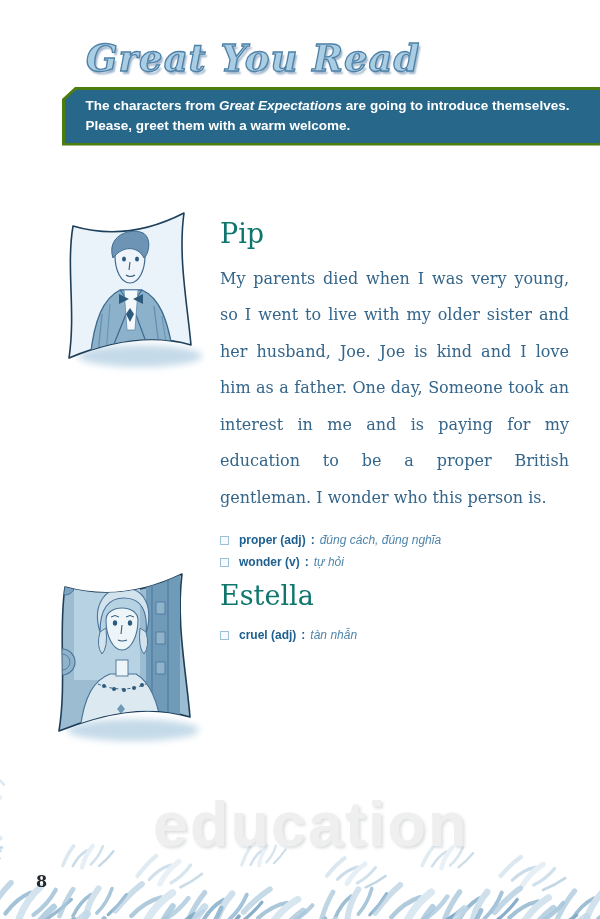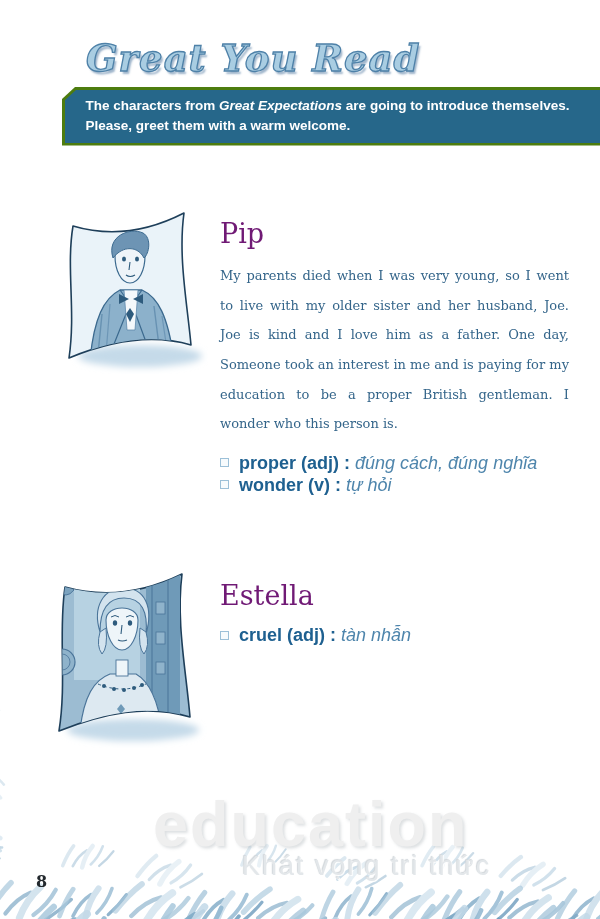--- a/index.html
+++ b/index.html
@@ -40,30 +40,30 @@
   .portrait { position:absolute; z-index:2; }
   .portrait-pip { left:48px; top:204px; }
   .portrait-estella { left:38px; top:562px; }
 
   .section-content { position:absolute; left:220px; width:349px; z-index:2; }
   .content-pip { top:218px; }
   .content-estella { top:580px; }
 
   .char-heading {
     font-family:"DejaVu Serif", serif;
-    font-size:27px; font-weight:500; color:#701a75;
+    font-size:27px; font-weight:500; color:#0f766e;
     margin-bottom:12px;
   }
   .char-par {
     font-family:"DejaVu Serif", serif;
-    font-size:13px; color:#34658a;
+    font-size:16px; color:#34658a;
     line-height:2.28; text-align:justify;
   }
   .vocab { margin-top:13px; }
-  .vocab-row { display:flex; align-items:center; line-height:22px; font-size:18px; }
+  .vocab-row { display:flex; align-items:center; line-height:22px; font-size:12px; }
   .checkbox {
     flex:0 0 auto; width:9px; height:9px;
     border:1.2px solid #9cc0d8; background:#f7fbfd; margin-right:10px;
   }
   .term { font-weight:bold; color:#1e6090; }
   .sep  { font-weight:bold; color:#1e6090; margin:0 5px; }
   .def  { font-style:italic; color:#4e85ac; }
 
   
   .wm-brand {
@@ -127,21 +127,20 @@
     <use href="#tuft" transform="translate(500,882) scale(1.4) rotate(10)" opacity="0.7"></use>
     <use href="#tuft" transform="translate(555,890) scale(1.3) rotate(-5)" opacity="0.75"></use>
     <use href="#tuft" transform="translate(30,902) scale(1.6) rotate(4)" opacity="0.85"></use>
     <use href="#tuft" transform="translate(150,906) scale(1.5) rotate(-7)" opacity="0.85"></use>
     <use href="#tuft" transform="translate(280,904) scale(1.6) rotate(9)" opacity="0.8"></use>
     <use href="#tuft" transform="translate(410,906) scale(1.5) rotate(-5)" opacity="0.85"></use>
     <use href="#tuft" transform="translate(530,902) scale(1.6) rotate(7)" opacity="0.8"></use>
   </svg>
 
   <div class="wm-brand">education</div>
-  <div class="wm-slogan">Khát vọng tri thức</div>
 
   <div class="title">Great You Read</div>
 
   <div class="instruction-outer">
     <div class="instruction-inner">
       <span><span>The characters from </span><span class="book-title">Great Expectations</span><span> are going to introduce themselves.</span></span><br>
       <span>Please, greet them with a warm welcome.</span>
     </div>
   </div>
 

